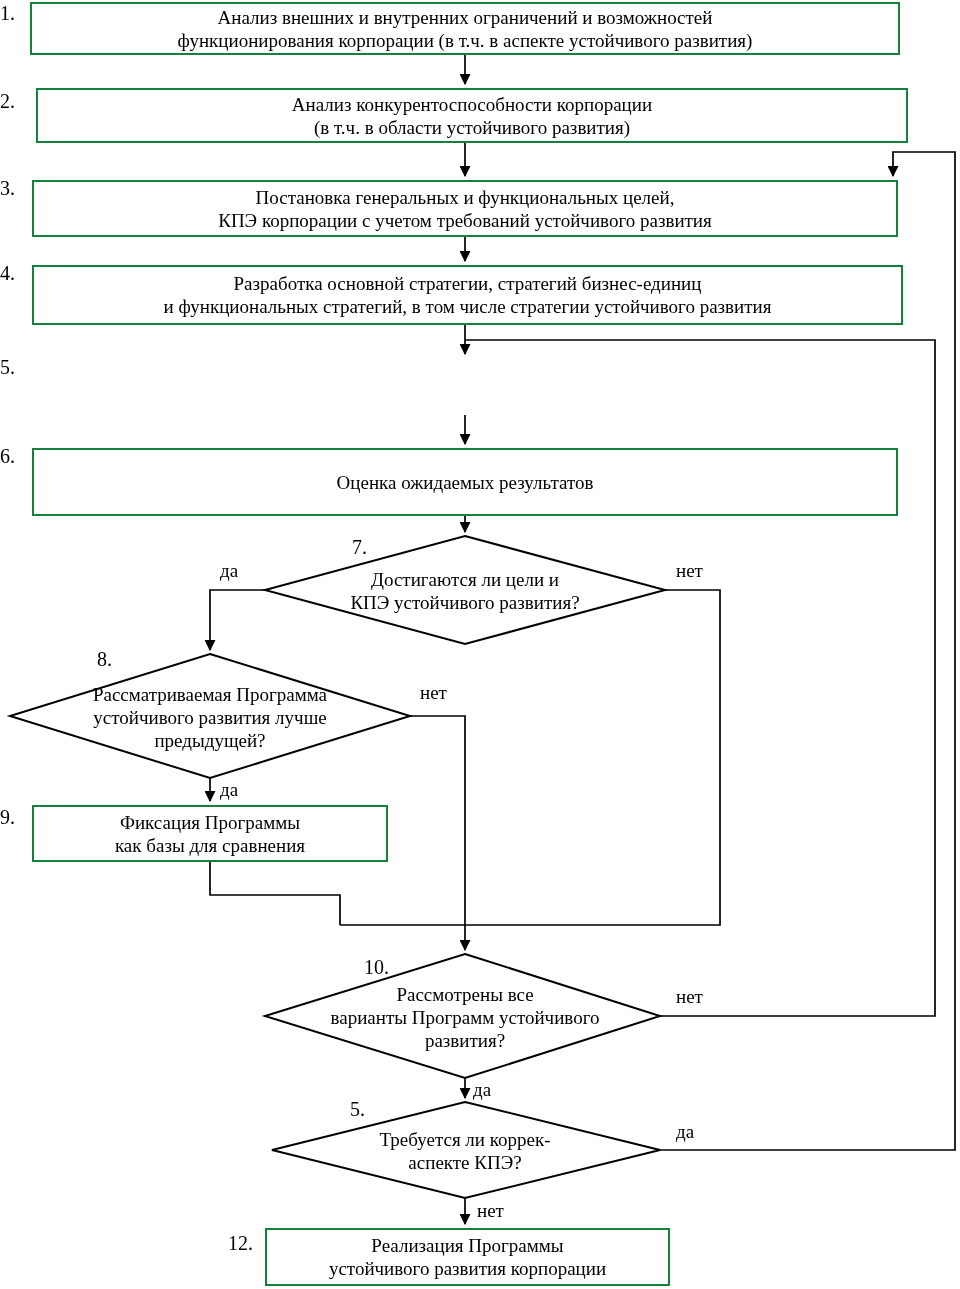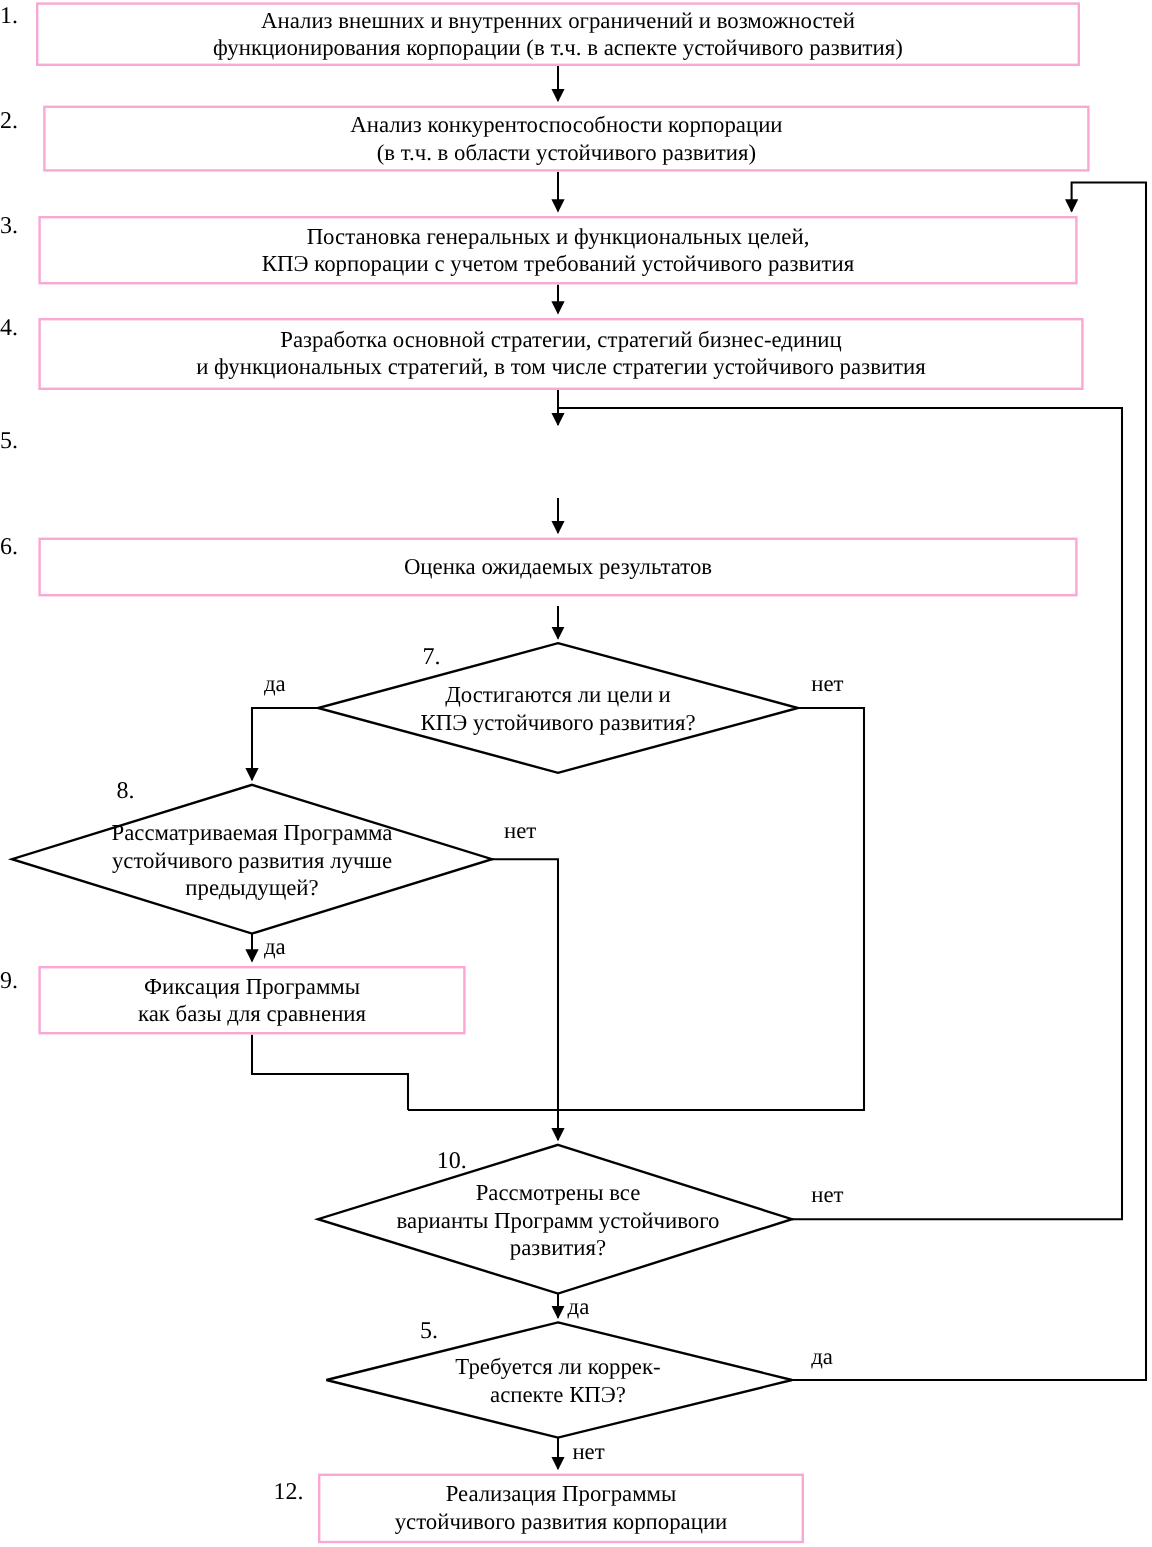--- a/index.html
+++ b/index.html
@@ -16,21 +16,21 @@
     overflow: hidden;
   }
   .layer {
     position: absolute;
     left: 0; top: 0;
     width: 960px;
     height: 1289px;
   }
   .pbox {
     position: absolute;
-    border: 2px solid #f9a8d4;
+    border: 2px solid #15803d;
     background: #fff;
     display: flex;
     align-items: center;
     justify-content: center;
     text-align: center;
     font-size: 19px;
     line-height: 23px;
     padding: 2px 6px;
   }
   .dtext {
@@ -105,21 +105,21 @@
 (в т.ч. в области устойчивого развития)</span>
   </div>
   <div class="pbox" style="left:32px;  top:180px;  width:866px; height:57px;">
     <span class="bind-text">Постановка генеральных и функциональных целей,
 КПЭ корпорации с учетом требований устойчивого развития</span>
   </div>
   <div class="pbox" style="left:32px;  top:265px;  width:871px; height:60px;">
     <span class="bind-text">Разработка основной стратегии, стратегий бизнес-единиц
 и функциональных стратегий, в том числе стратегии устойчивого развития</span>
   </div>
-  <div class="pbox" style="left:32px;  top:448px;  width:866px; height:49px;">
+  <div class="pbox" style="left:32px;  top:448px;  width:866px; height:68px;">
     <span class="bind-text">Оценка ожидаемых результатов</span>
   </div>
   <div class="pbox" style="left:32px;  top:805px;  width:356px; height:57px;">
     <span class="bind-text">Фиксация Программы
 как базы для сравнения</span>
   </div>
   <div class="pbox" style="left:265px; top:1228px; width:405px; height:58px;">
     <span class="bind-text">Реализация Программы
 устойчивого развития корпорации</span>
   </div>

